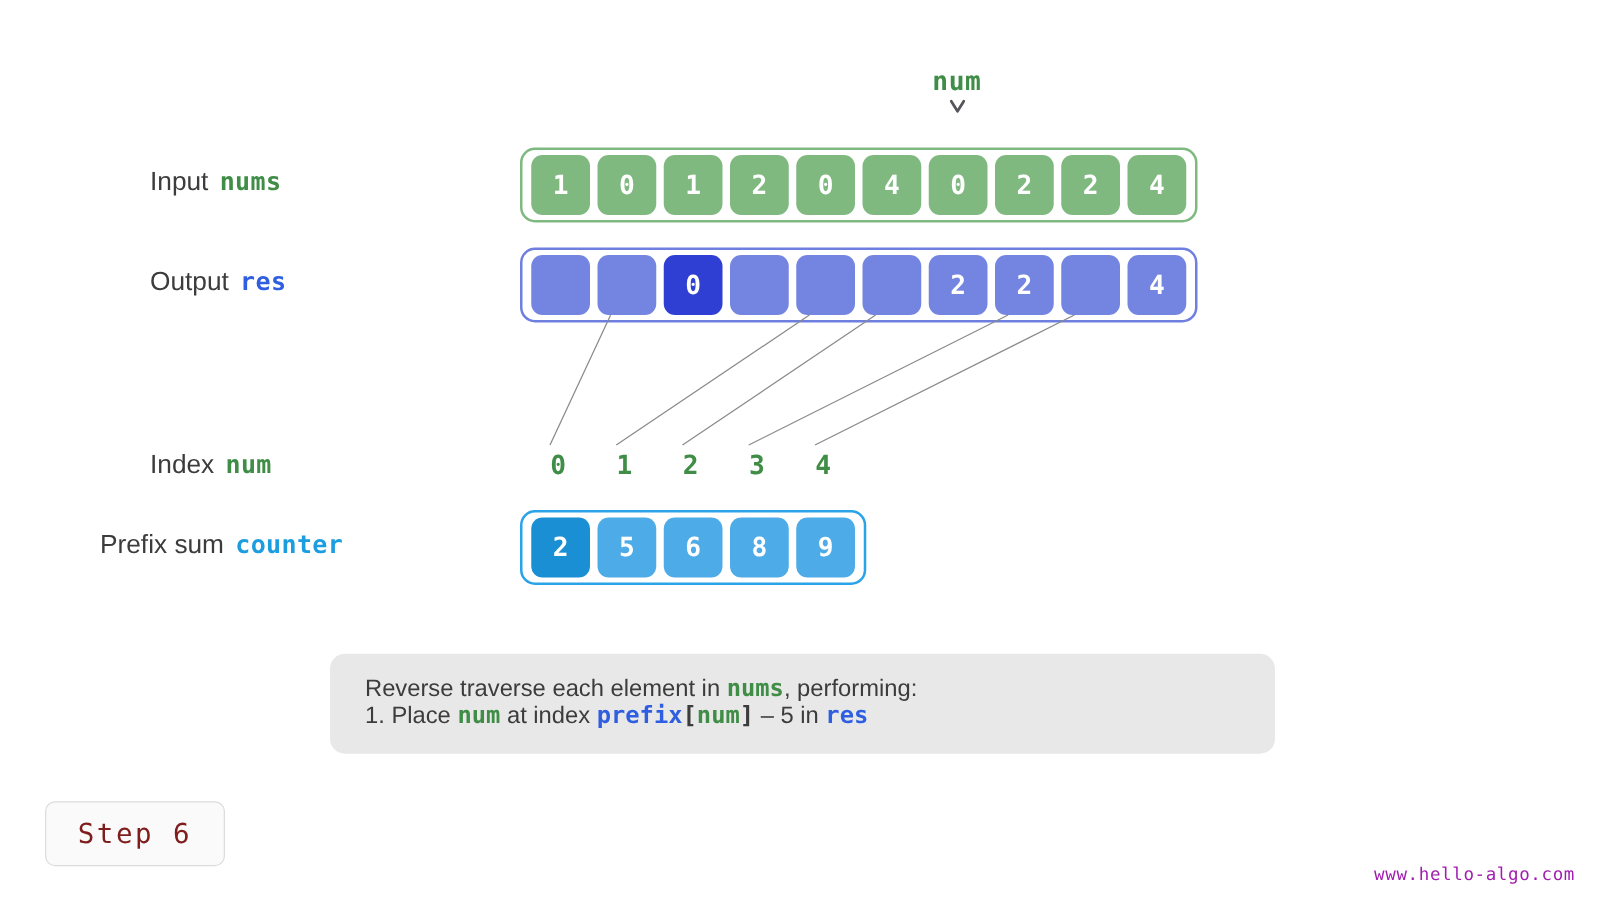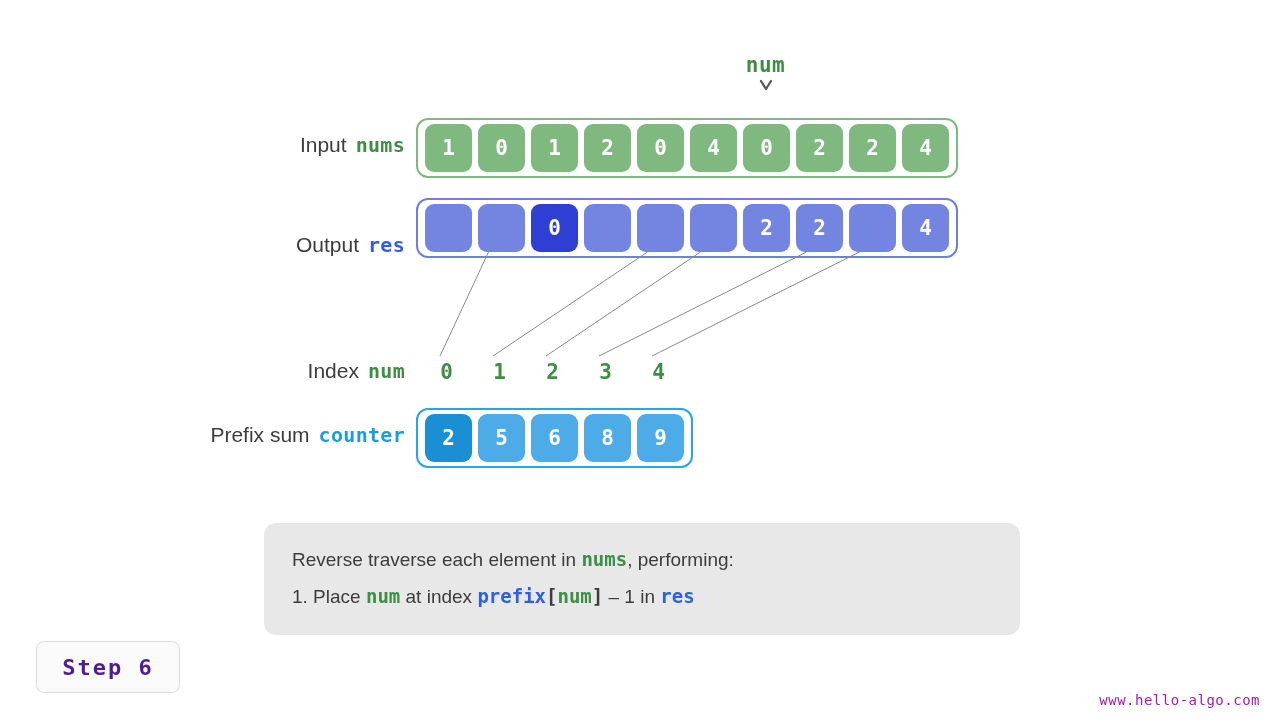--- a/index.html
+++ b/index.html
@@ -35,21 +35,21 @@
   #pointer-group .ptr-arrow {
     margin-top: 1px;
     line-height: 14px;
     height: 14px;
   }
   #pointer-group .ptr-arrow svg { display: block; margin: 0 auto; }
 
   
   .row-label {
     position: absolute;
-    text-align: right;
+    text-align: left;
     white-space: nowrap;
     line-height: 26px;
   }
   .row-label .plain {
     font-family: "Liberation Sans", sans-serif;
     font-size: 21px;
     color: #3c3c3c;
   }
   .row-label .var {
     font-family: "DejaVu Sans Mono", "Liberation Mono", monospace;
@@ -132,21 +132,21 @@
     width: 756px;
     box-sizing: border-box;
     background: #e8e8e8;
     border-radius: 12px;
     padding: 18px 28px 20px 28px;
   }
   #caption-box .line {
     font-family: "Liberation Sans", sans-serif;
     font-size: 19px;
     color: #3c3c3c;
-    line-height: 36px;
+    line-height: 20px;
     white-space: nowrap;
   }
   #caption-box .kw {
     font-family: "DejaVu Sans Mono", "Liberation Mono", monospace;
     font-weight: bold;
     font-size: 19px;
   }
   .kw.green { color: #3f8d46; }
   .kw.blue  { color: #2f5fe0; }
   .kw.dark  { color: #3c3c3c; }
@@ -159,23 +159,23 @@
     width: 144px;
     height: 52px;
     box-sizing: border-box;
     border: 1px solid #dcdcdc;
     border-radius: 8px;
     background: #fafafa;
     display: flex;
     align-items: center;
     justify-content: center;
     font-family: "DejaVu Sans Mono", "Liberation Mono", monospace;
-    font-weight: bold;
+    font-weight: normal;
     font-size: 22px;
-    color: #4c1d95;
+    color: #7f1d1d;
     letter-spacing: 2px;
   }
 
   
   #watermark {
     position: absolute;
     right: 20px;
     bottom: 12px;
     font-family: "DejaVu Sans Mono", "Liberation Mono", monospace;
     font-size: 14px;
@@ -204,21 +204,21 @@
     <div class="cell green">1</div>
     <div class="cell green">2</div>
     <div class="cell green">0</div>
     <div class="cell green">4</div>
     <div class="cell green">0</div>
     <div class="cell green">2</div>
     <div class="cell green">2</div>
     <div class="cell green">4</div>
   </div>
 
-<div class="row-label" style="left:120px; top:212px; width:285px;margin-top:20px;">
+<div class="row-label" style="left:120px; top:212px; width:285px;">
   <span class="plain">Output</span><span class="var blue">res</span>
 </div>
 <div class="array blue-arr" id="output-array" style="left:416px; top:198px;">
     <div class="cell blue"></div>
     <div class="cell blue"></div>
     <div class="cell blue-hl">0</div>
     <div class="cell blue"></div>
     <div class="cell blue"></div>
     <div class="cell blue"></div>
     <div class="cell blue">2</div>
@@ -255,19 +255,19 @@
     <div class="cell cyan">6</div>
     <div class="cell cyan">8</div>
     <div class="cell cyan">9</div>
   </div>
 
 <div id="caption-box">
   <div class="line">
     <span>Reverse traverse each element in </span><span class="kw green">nums</span><span>, performing:</span>
   </div>
   <div class="line">
-    <span>1. Place </span><span class="kw green">num</span><span> at index </span><span class="kw blue">prefix</span><span class="kw dark">[</span><span class="kw green">num</span><span class="kw dark">]</span><span> – 1 in </span><span class="kw blue">res</span>
+    <span>1. Place </span><span class="kw green">num</span><span> at index </span><span class="kw blue">prefix</span><span class="kw dark">[</span><span class="kw green">num</span><span class="kw dark">]</span><span> – 5 in </span><span class="kw blue">res</span>
   </div>
 </div>
 
 <div id="step-badge">Step 6</div>
 
 <div id="watermark">www.hello-algo.com</div>
 
 </body></html>

